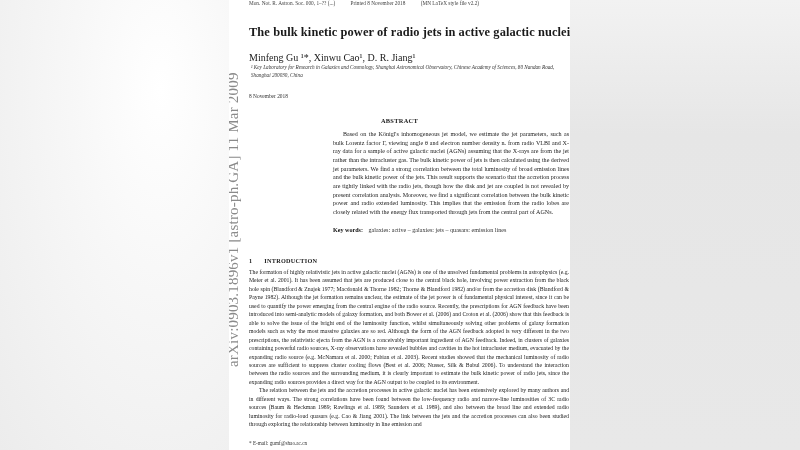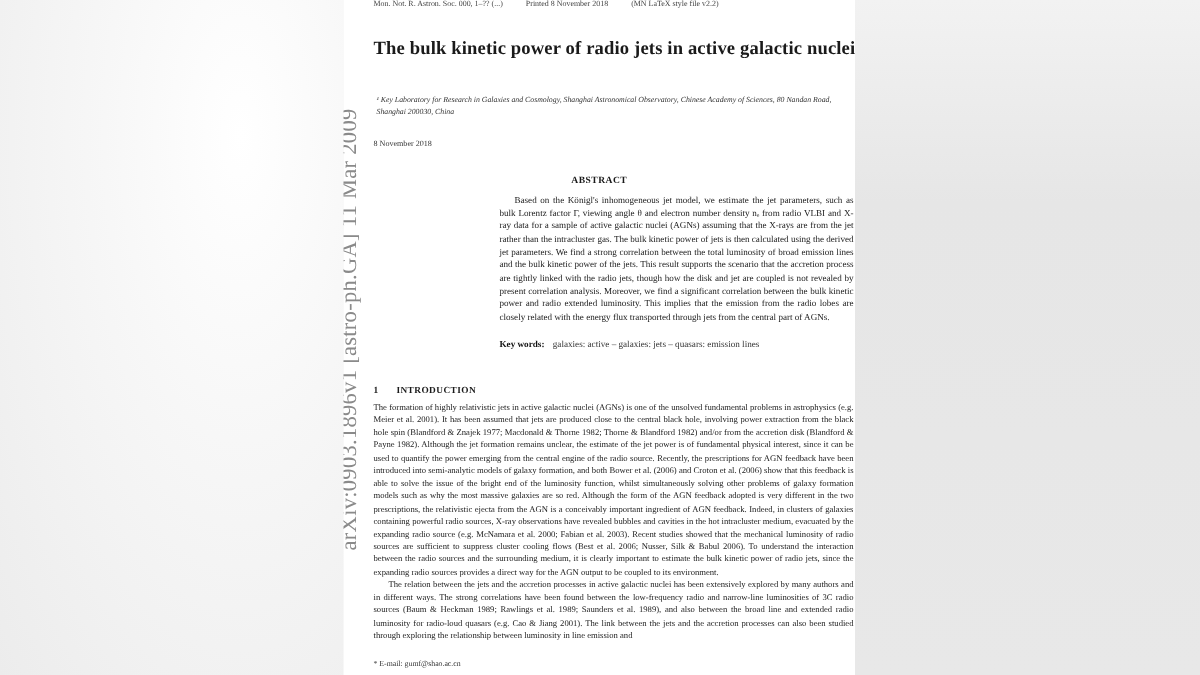--- a/index.html
+++ b/index.html
@@ -53,20 +53,21 @@
 <div class="page">
   <div class="arxiv">arXiv:0903.1896v1  [astro-ph.GA]  11 Mar 2009</div>
 
   <div class="runhead">
     <span>Mon. Not. R. Astron. Soc. 000, 1–?? (...)</span>
     <span>Printed 8 November 2018</span>
     <span>(MN LaTeX style file v2.2)</span>
   </div>
 
   <div class="title">The bulk kinetic power of radio jets in active galactic nuclei</div>
+  <div class="authors">Minfeng Gu ¹*, Xinwu Cao¹, D. R. Jiang¹</div>
   <div class="affil">¹ Key Laboratory for Research in Galaxies and Cosmology, Shanghai Astronomical Observatory, Chinese Academy of Sciences, 80 Nandan Road, Shanghai 200030, China</div>
   <div class="date">8 November 2018</div>
 
   <div class="abs-head">ABSTRACT</div>
   <div class="abs-body">
     <p>Based on the Königl's inhomogeneous jet model, we estimate the jet parameters, such as bulk Lorentz factor Γ, viewing angle θ and electron number density nₑ from radio VLBI and X-ray data for a sample of active galactic nuclei (AGNs) assuming that the X-rays are from the jet rather than the intracluster gas. The bulk kinetic power of jets is then calculated using the derived jet parameters. We find a strong correlation between the total luminosity of broad emission lines and the bulk kinetic power of the jets. This result supports the scenario that the accretion process are tightly linked with the radio jets, though how the disk and jet are coupled is not revealed by present correlation analysis. Moreover, we find a significant correlation between the bulk kinetic power and radio extended luminosity. This implies that the emission from the radio lobes are closely related with the energy flux transported through jets from the central part of AGNs.</p>
   </div>
 
   <div class="keywords">
     <b>Key words:</b>

